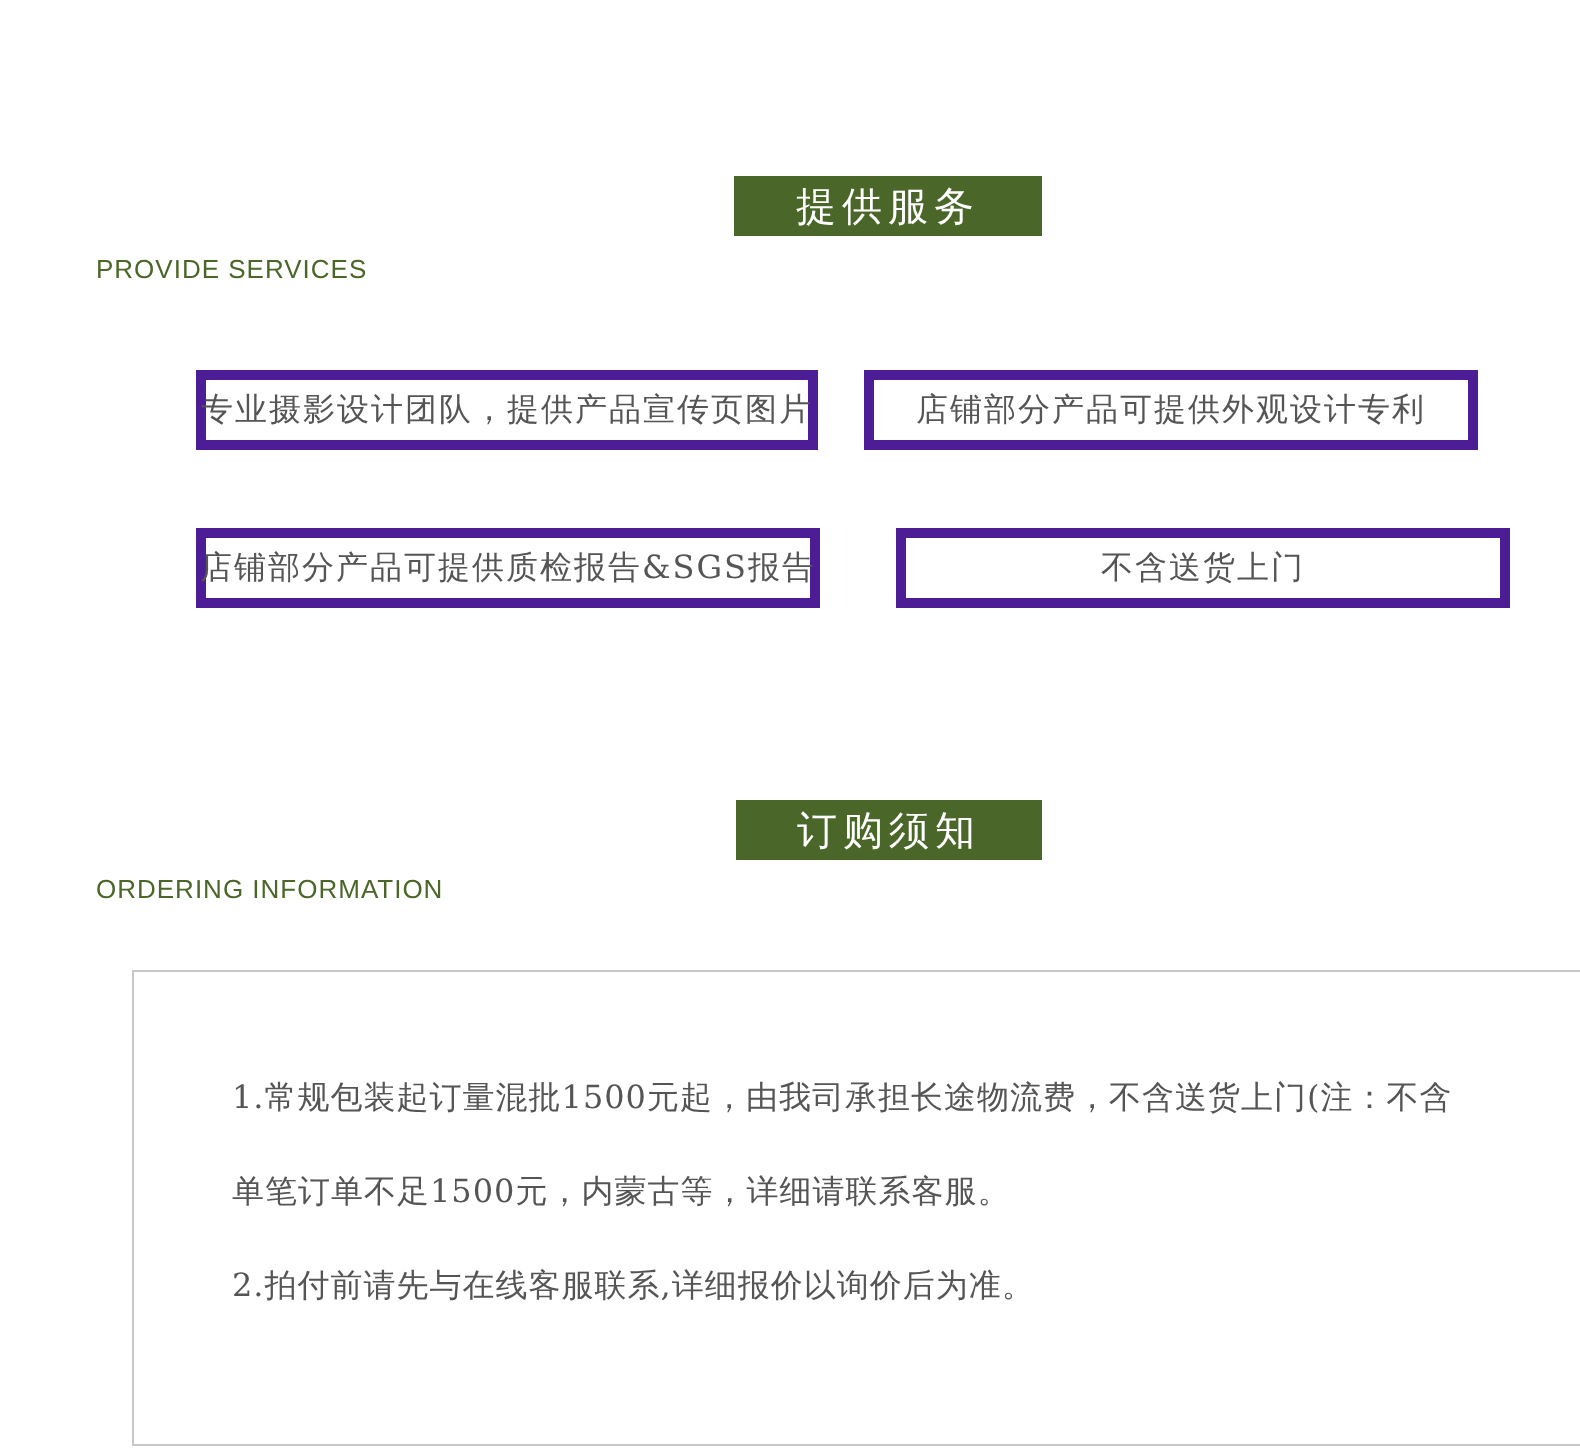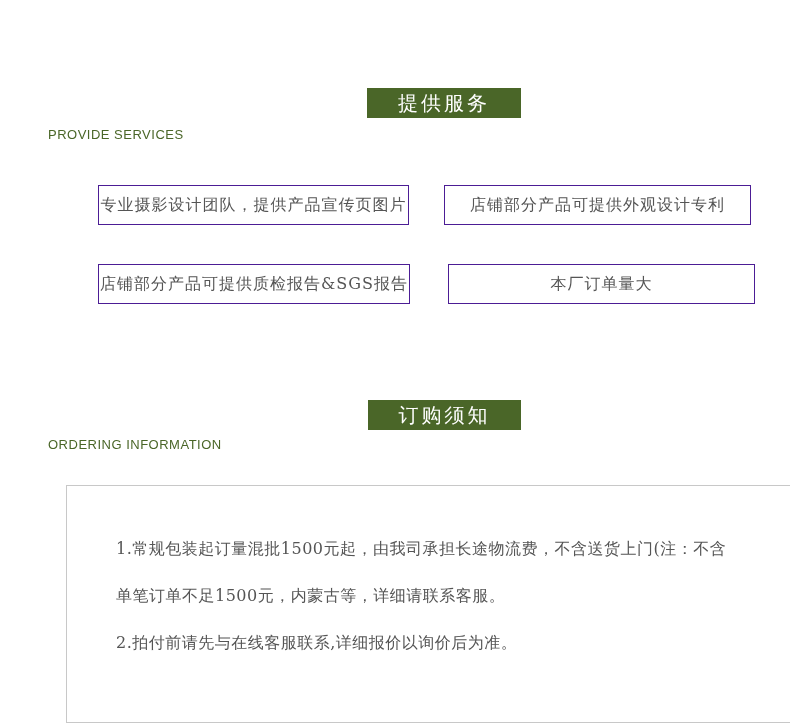--- a/index.html
+++ b/index.html
@@ -39,33 +39,33 @@
     font-size: 13px;
     letter-spacing: 0.5px;
     font-family: "Liberation Sans", "DejaVu Sans", sans-serif;
   }
   .subtitle-services { top: 79px; }
   .subtitle-ordering { top: 389px; }
   
   .service-box {
     position: absolute;
     height: 40px;
-    border: 1px solid #4c1d95;
+    border: 5px solid #4c1d95;
     background: #ffffff;
     display: flex;
     align-items: center;
     justify-content: center;
     color: #555555;
     font-size: 16px;
     letter-spacing: 1px;
     font-family: "DejaVu Serif", "Liberation Serif", serif;
     white-space: nowrap;
   }
   .box-1 { left: 50px;  top: 137px; width: 311px; }
-  .box-2 { left: 396px; top: 137px; width: 307px; }
+  .box-2 { left: 384px; top: 137px; width: 307px; }
   .box-3 { left: 50px;  top: 216px; width: 312px; }
   .box-4 { left: 400px; top: 216px; width: 307px; }
   
   .ordering-box {
     position: absolute;
     left: 18px;
     top: 437px;
     width: 752px;
     height: 238px;
     border: 1px solid #c8c8c8;
@@ -95,21 +95,21 @@
   <div class="service-box box-1">
     <span>专业摄影设计团队，提供产品宣传页图片</span>
   </div>
   <div class="service-box box-2">
     <span>店铺部分产品可提供外观设计专利</span>
   </div>
   <div class="service-box box-3">
     <span>店铺部分产品可提供质检报告&amp;SGS报告</span>
   </div>
   <div class="service-box box-4">
-    <span>本厂订单量大</span>
+    <span>不含送货上门</span>
   </div>
 
   <div class="banner banner-ordering">
     <span>订购须知</span>
   </div>
   <div class="subtitle subtitle-ordering">ORDERING INFORMATION</div>
 
   <div class="ordering-box">
     <div class="ordering-line">1.常规包装起订量混批1500元起，由我司承担长途物流费，不含送货上门(注：不含</div>
     <div class="ordering-line">单笔订单不足1500元，内蒙古等，详细请联系客服。</div>

